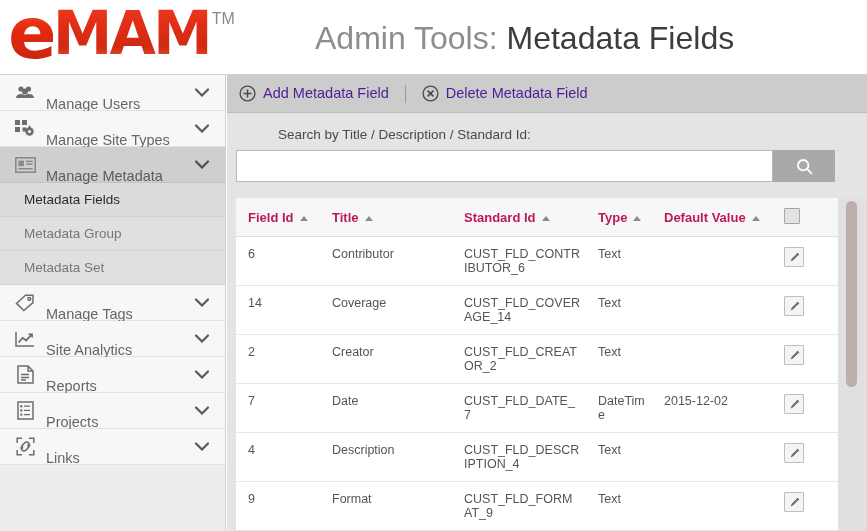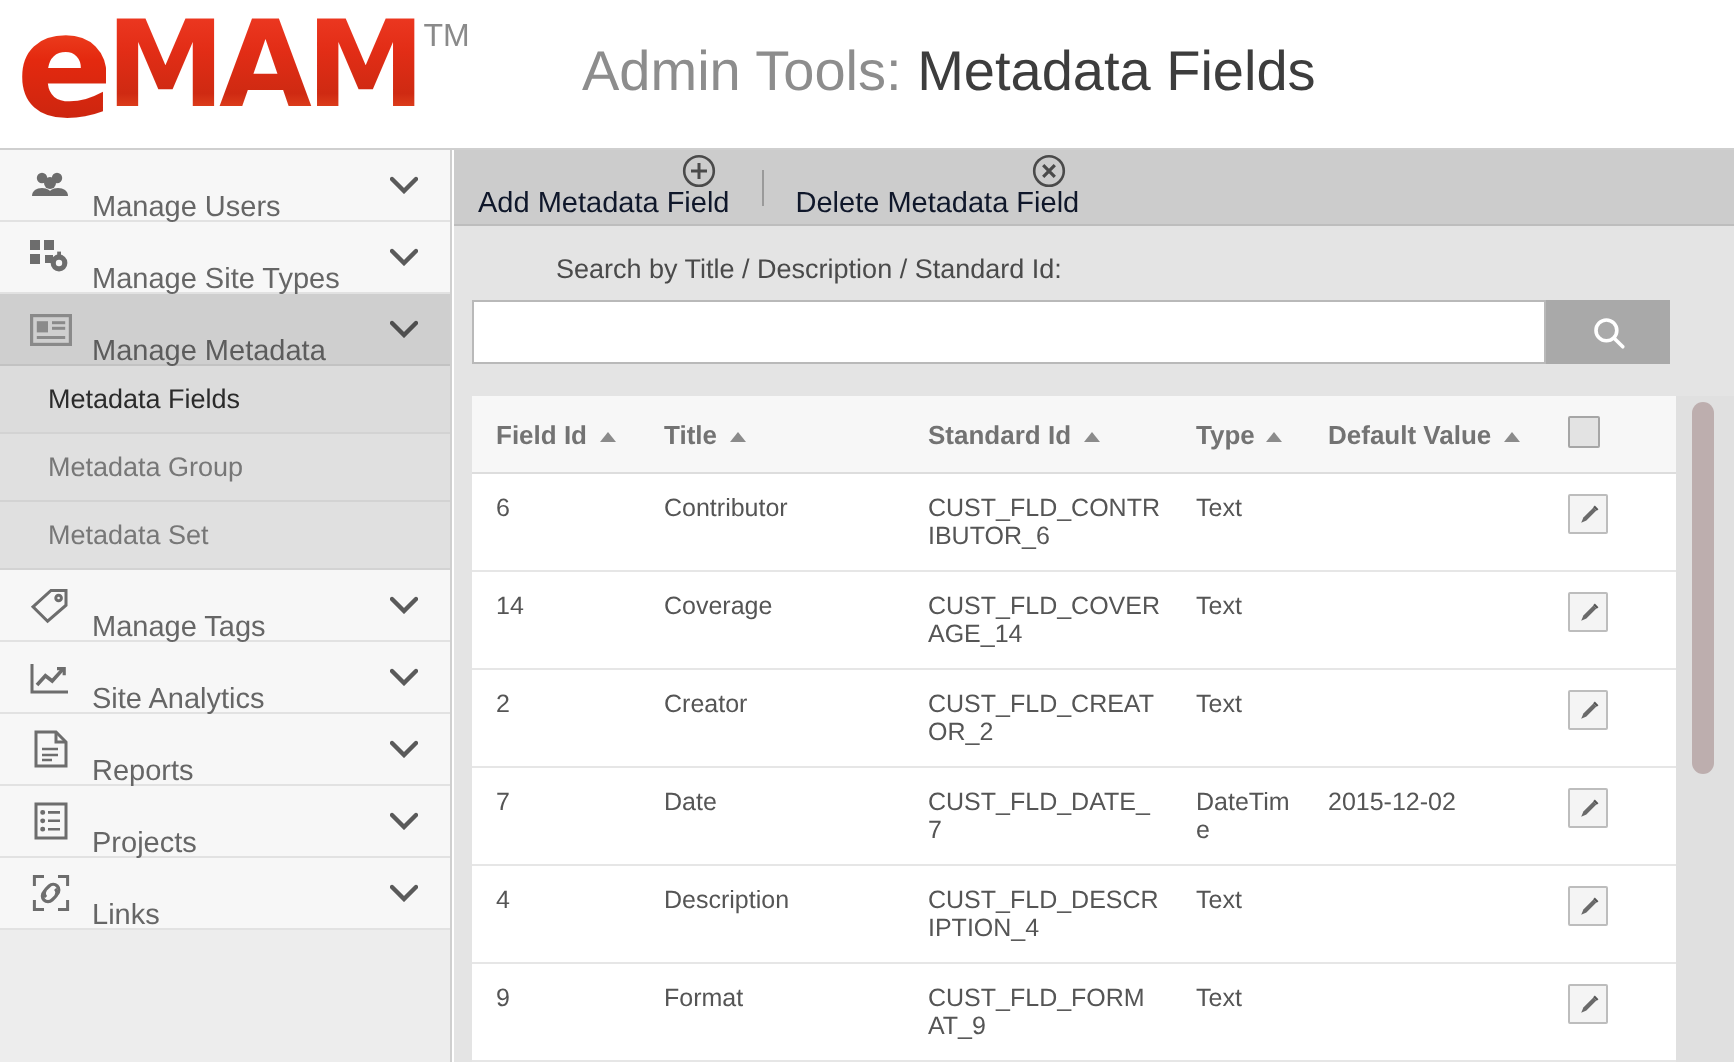--- a/index.html
+++ b/index.html
@@ -41,22 +41,22 @@
     letter-spacing: -4px;
     background: linear-gradient(180deg,#f4502c 0%,#e4290f 45%,#c9250f 100%);
     -webkit-background-clip: text; background-clip: text;
     color: transparent; -webkit-text-fill-color: transparent;
   }
   .tm {
     font-size: 16px; color: #8a8a8a; margin-top: 8px; margin-left: 2px;
     font-family: "Liberation Sans", sans-serif;
   }
   .page-title {
-    position: absolute; left: 291px; top: 20px;
-    font-size: 28px; color: #3d3d3d; white-space: nowrap;
+    position: absolute; left: 315px; top: 20px;
+    font-size: 32px; color: #3d3d3d; white-space: nowrap;
   }
   .page-title .muted { color: #8d8d8d; }
 
   
   .sidebar {
     position: absolute; left: 0; top: 75px; width: 226px; height: 456px;
     background: #f5f5f5; border-right: 1px solid #cfcfcf;
     box-sizing: border-box; overflow: hidden;
   }
   .nav-item {
@@ -89,22 +89,22 @@
   .main {
     position: absolute; left: 227px; top: 75px;
     width: 640px; height: 456px; background: #e4e4e4;
     box-sizing: border-box; overflow: hidden;
   }
   .toolbar {
     height: 38px; background: #cccccc; border-bottom: 1px solid #bdbdbd;
     display: flex; align-items: center; padding-left: 12px; box-sizing: border-box;
   }
   .tool-btn {
-    display: flex; align-items: flex-end; font-size: 14.5px; color: #0f172a;
-    cursor: pointer; white-space: nowrap; flex-direction: column;
+    display: flex; align-items: flex-start; font-size: 14.5px; color: #4c1d95;
+    cursor: pointer; white-space: nowrap;
   }
   .tool-ico { margin-right: 7px; display: flex; align-items: center; color: #4a4a4a; }
   .tool-sep { width: 1px; height: 18px; background: #9a9a9a; margin: 0 16px; }
 
   .search-area { padding: 14px 32px 0 9px; }
   .search-label { font-size: 13.5px; color: #4a4a4a; margin-bottom: 8px; margin-left: 42px; }
   .search-row { display: flex; align-items: stretch; height: 32px; }
   .search-input {
     flex: 1 1 auto; border: 1px solid #b9b9b9; background: #fff;
     font-size: 13px; padding: 0 8px; box-sizing: border-box; outline: none;
@@ -116,21 +116,21 @@
   }
   .search-btn svg { display:block; }
 
   
   .table-wrap {
     position: absolute; left: 9px; top: 123px; width: 602px; height: 333px;
     background: #fff; overflow: hidden;
   }
   table.grid { width: 602px; border-collapse: collapse; table-layout: fixed; }
   table.grid th {
-    background: #f7f7f7; font-size: 13px; font-weight: bold; color: #737373;
+    background: #f7f7f7; font-size: 13px; font-weight: bold; color: #be185d;
     text-align: left; padding: 10px 6px 9px 12px; border-bottom: 1px solid #ddd;
     vertical-align: middle; box-sizing: border-box;
   }
   table.grid td {
     font-size: 12.5px; color: #555; padding: 10px 6px 10px 12px;
     border-bottom: 1px solid #e6e6e6; vertical-align: top;
     word-break: break-word; box-sizing: border-box;
   }
   .col-id    { width: 84px; }
   .col-title { width: 132px; }

